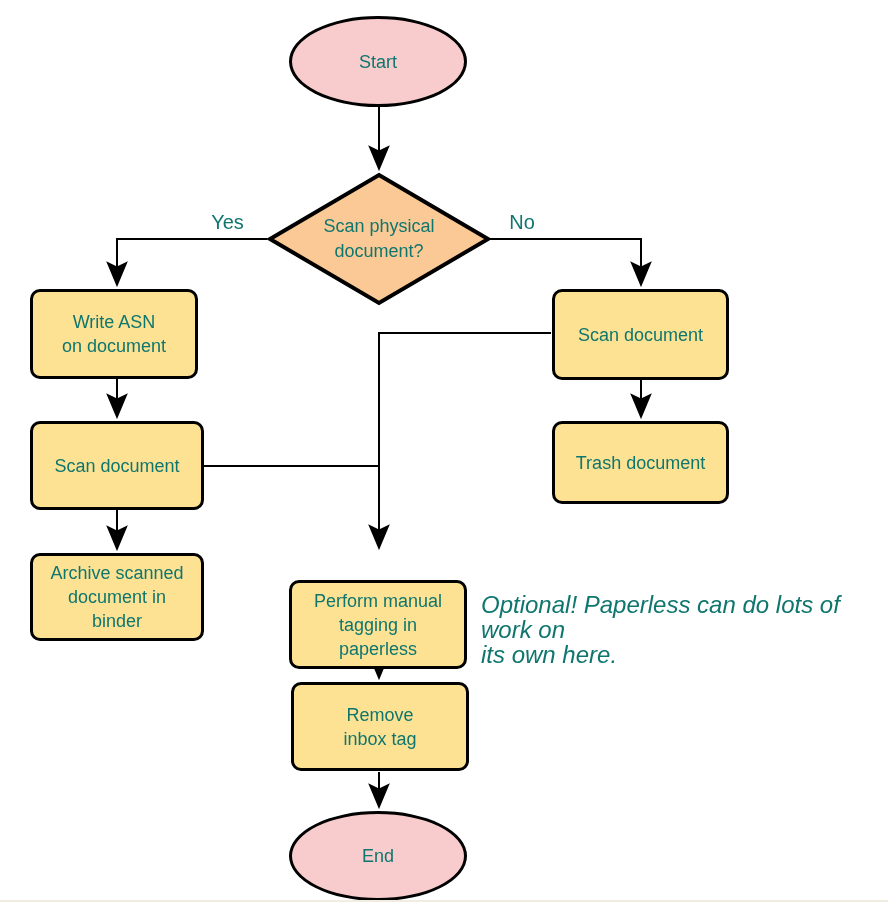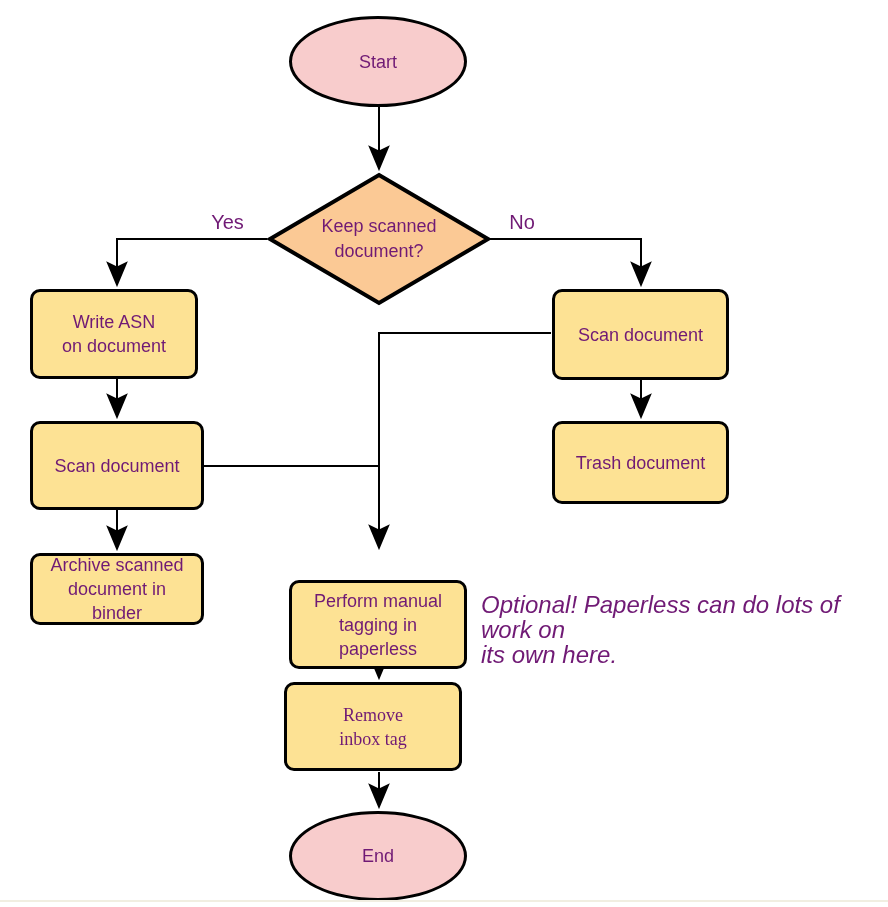--- a/index.html
+++ b/index.html
@@ -1,18 +1,18 @@
 <!DOCTYPE html>
 <html style="--terminal_fill: #F8CCCC; --decision_fill: #FBC995; --process_fill: #FDE294; --stroke: #000000; --page_edge: #F1EEE1;"><head>
 <meta charset="utf-8">
 <style>
   html,body{margin:0;padding:0;background:#ffffff;}
   .canvas{
     position:relative;width:888px;height:907px;background:#ffffff;
-    font-family:"Liberation Sans",sans-serif;color:#701a75;overflow:hidden;
+    font-family:"Liberation Sans",sans-serif;color:#0f766e;overflow:hidden;
   }
   .edges{position:absolute;left:0;top:0;width:888px;height:907px;}
   .edge{fill:none;stroke:var(--stroke,#000);stroke-width:2;}
   .diamond{fill:var(--decision_fill,#FBC995);stroke:var(--stroke,#000);stroke-width:4;}
   .node{
     position:absolute;box-sizing:border-box;
     display:flex;align-items:center;justify-content:center;
     text-align:center;white-space:pre-line;
     font-size:18px;line-height:24px;
   }
@@ -60,47 +60,47 @@
     <path class="edge" d="M551 333 L379 333 L379 548" marker-end="url(#arrow)"></path>
     <path class="edge" d="M204 466 L379 466"></path>
     <path class="edge" d="M379 642 L379 678" marker-end="url(#arrow)"></path>
     <path class="edge" d="M379 772 L379 807" marker-end="url(#arrow)"></path>
 
     <polygon class="diamond" points="379,175 488,239 379,303 270,239"></polygon>
   </svg>
 
   <div class="node terminal" style="left:289px;top:16px;width:178px;height:91px;">Start</div>
 
-  <div class="node decision-label" style="left:291px;top:207px;width:176px;height:64px;">Keep scanned
+  <div class="node decision-label" style="left:291px;top:207px;width:176px;height:64px;">Scan physical
 document?</div>
 
   <div class="edge-label" style="left:205px;top:212px;width:45px;">Yes</div>
 
   <div class="edge-label" style="left:504px;top:212px;width:36px;text-align:center;">No</div>
 
   <div class="node process" style="left:30px;top:289px;width:168px;height:90px;">Write ASN
 on document</div>
 
   <div class="node process" style="left:30px;top:421px;width:174px;height:89px;">Scan document</div>
 
-  <div class="node process" style="left:30px;top:553px;width:174px;height:72px;">Archive scanned
+  <div class="node process" style="left:30px;top:553px;width:174px;height:88px;">Archive scanned
 document in
 binder</div>
 
   <div class="node process" style="left:552px;top:289px;width:177px;height:91px;">Scan document</div>
 
   <div class="node process" style="left:552px;top:421px;width:177px;height:83px;">Trash document</div>
 
   <div class="node process" style="left:289px;top:552px;width:178px;height:89px;margin-top:28px;">Perform manual
 tagging in
 paperless</div>
 
   <div class="note" style="left:481px;top:592px;width:400px;">Optional! Paperless can do lots of work on
 its own here.</div>
 
-  <div class="node process" style="left:284px;top:682px;width:178px;height:89px;font-family:Liberation Serif, serif;">Remove
+  <div class="node process" style="left:291px;top:682px;width:178px;height:89px;">Remove
 inbox tag</div>
 
   <div class="node terminal" style="left:289px;top:811px;width:178px;height:90px;">End</div>
 
   <div class="page-edge"></div>
 
 </div>
 
 </body></html>

